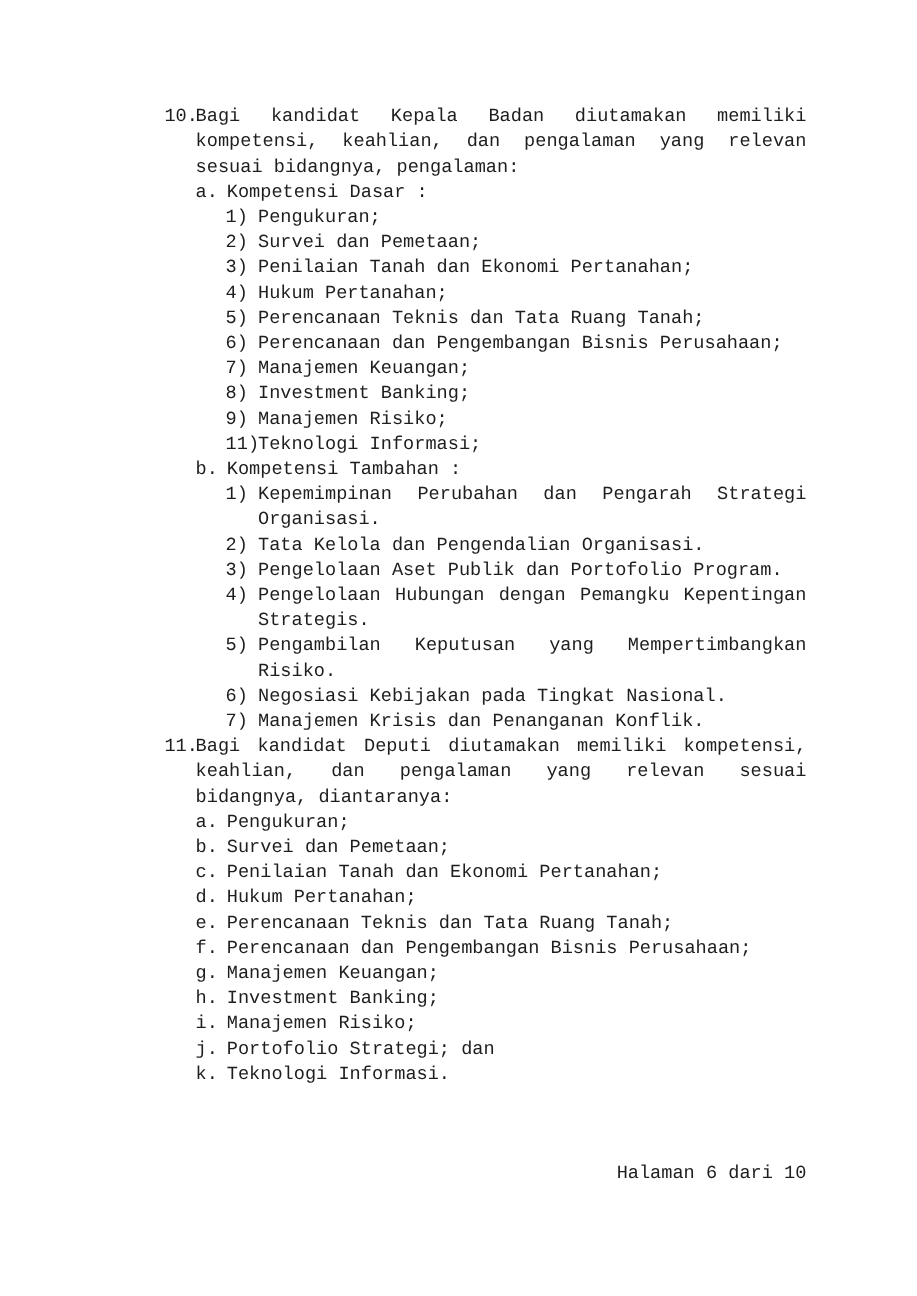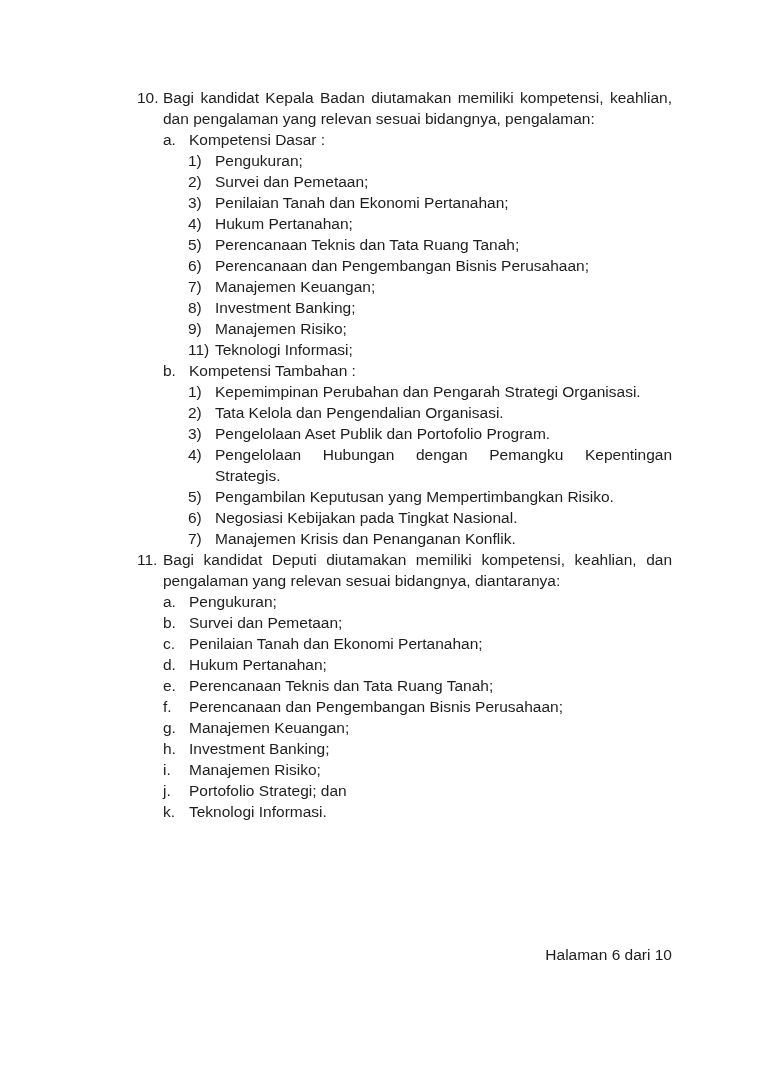--- a/index.html
+++ b/index.html
@@ -5,21 +5,21 @@
   html, body {
     margin: 0;
     padding: 0;
     background: #ffffff;
   }
   .page {
     position: relative;
     width: 764px;
     height: 1080px;
     background: #ffffff;
-    font-family: Liberation Sans, sans-serif;
+    font-family: Liberation Mono, monospace;
     font-size: 15.5px;
     line-height: 21px;
     color: #1e1e1e;
     overflow: hidden;
   }
   .content {
     position: absolute;
     left: 137px;
     top: 87px;
     width: 535px;
@@ -29,21 +29,21 @@
   .m-num  { width: 26px; }   
   .m-alpha{ width: 26px; }   
   .m-paren{ width: 27px; }   
   .txt { flex: 1 1 auto; text-align: justify; }
   .lvl2 { margin-left: 26px; }  
   .lvl3 { margin-left: 51px; }  
   .closing { margin-left: 26px; text-align: justify; }
   .italic { font-style: italic; }
   .footer {
     position: absolute;
-    top: 944px;
+    top: 968px;
     right: 92px;
     white-space: nowrap;
   }
 </style>
 </head>
 <body>
 
 <div class="page">
   <div class="content">
 

